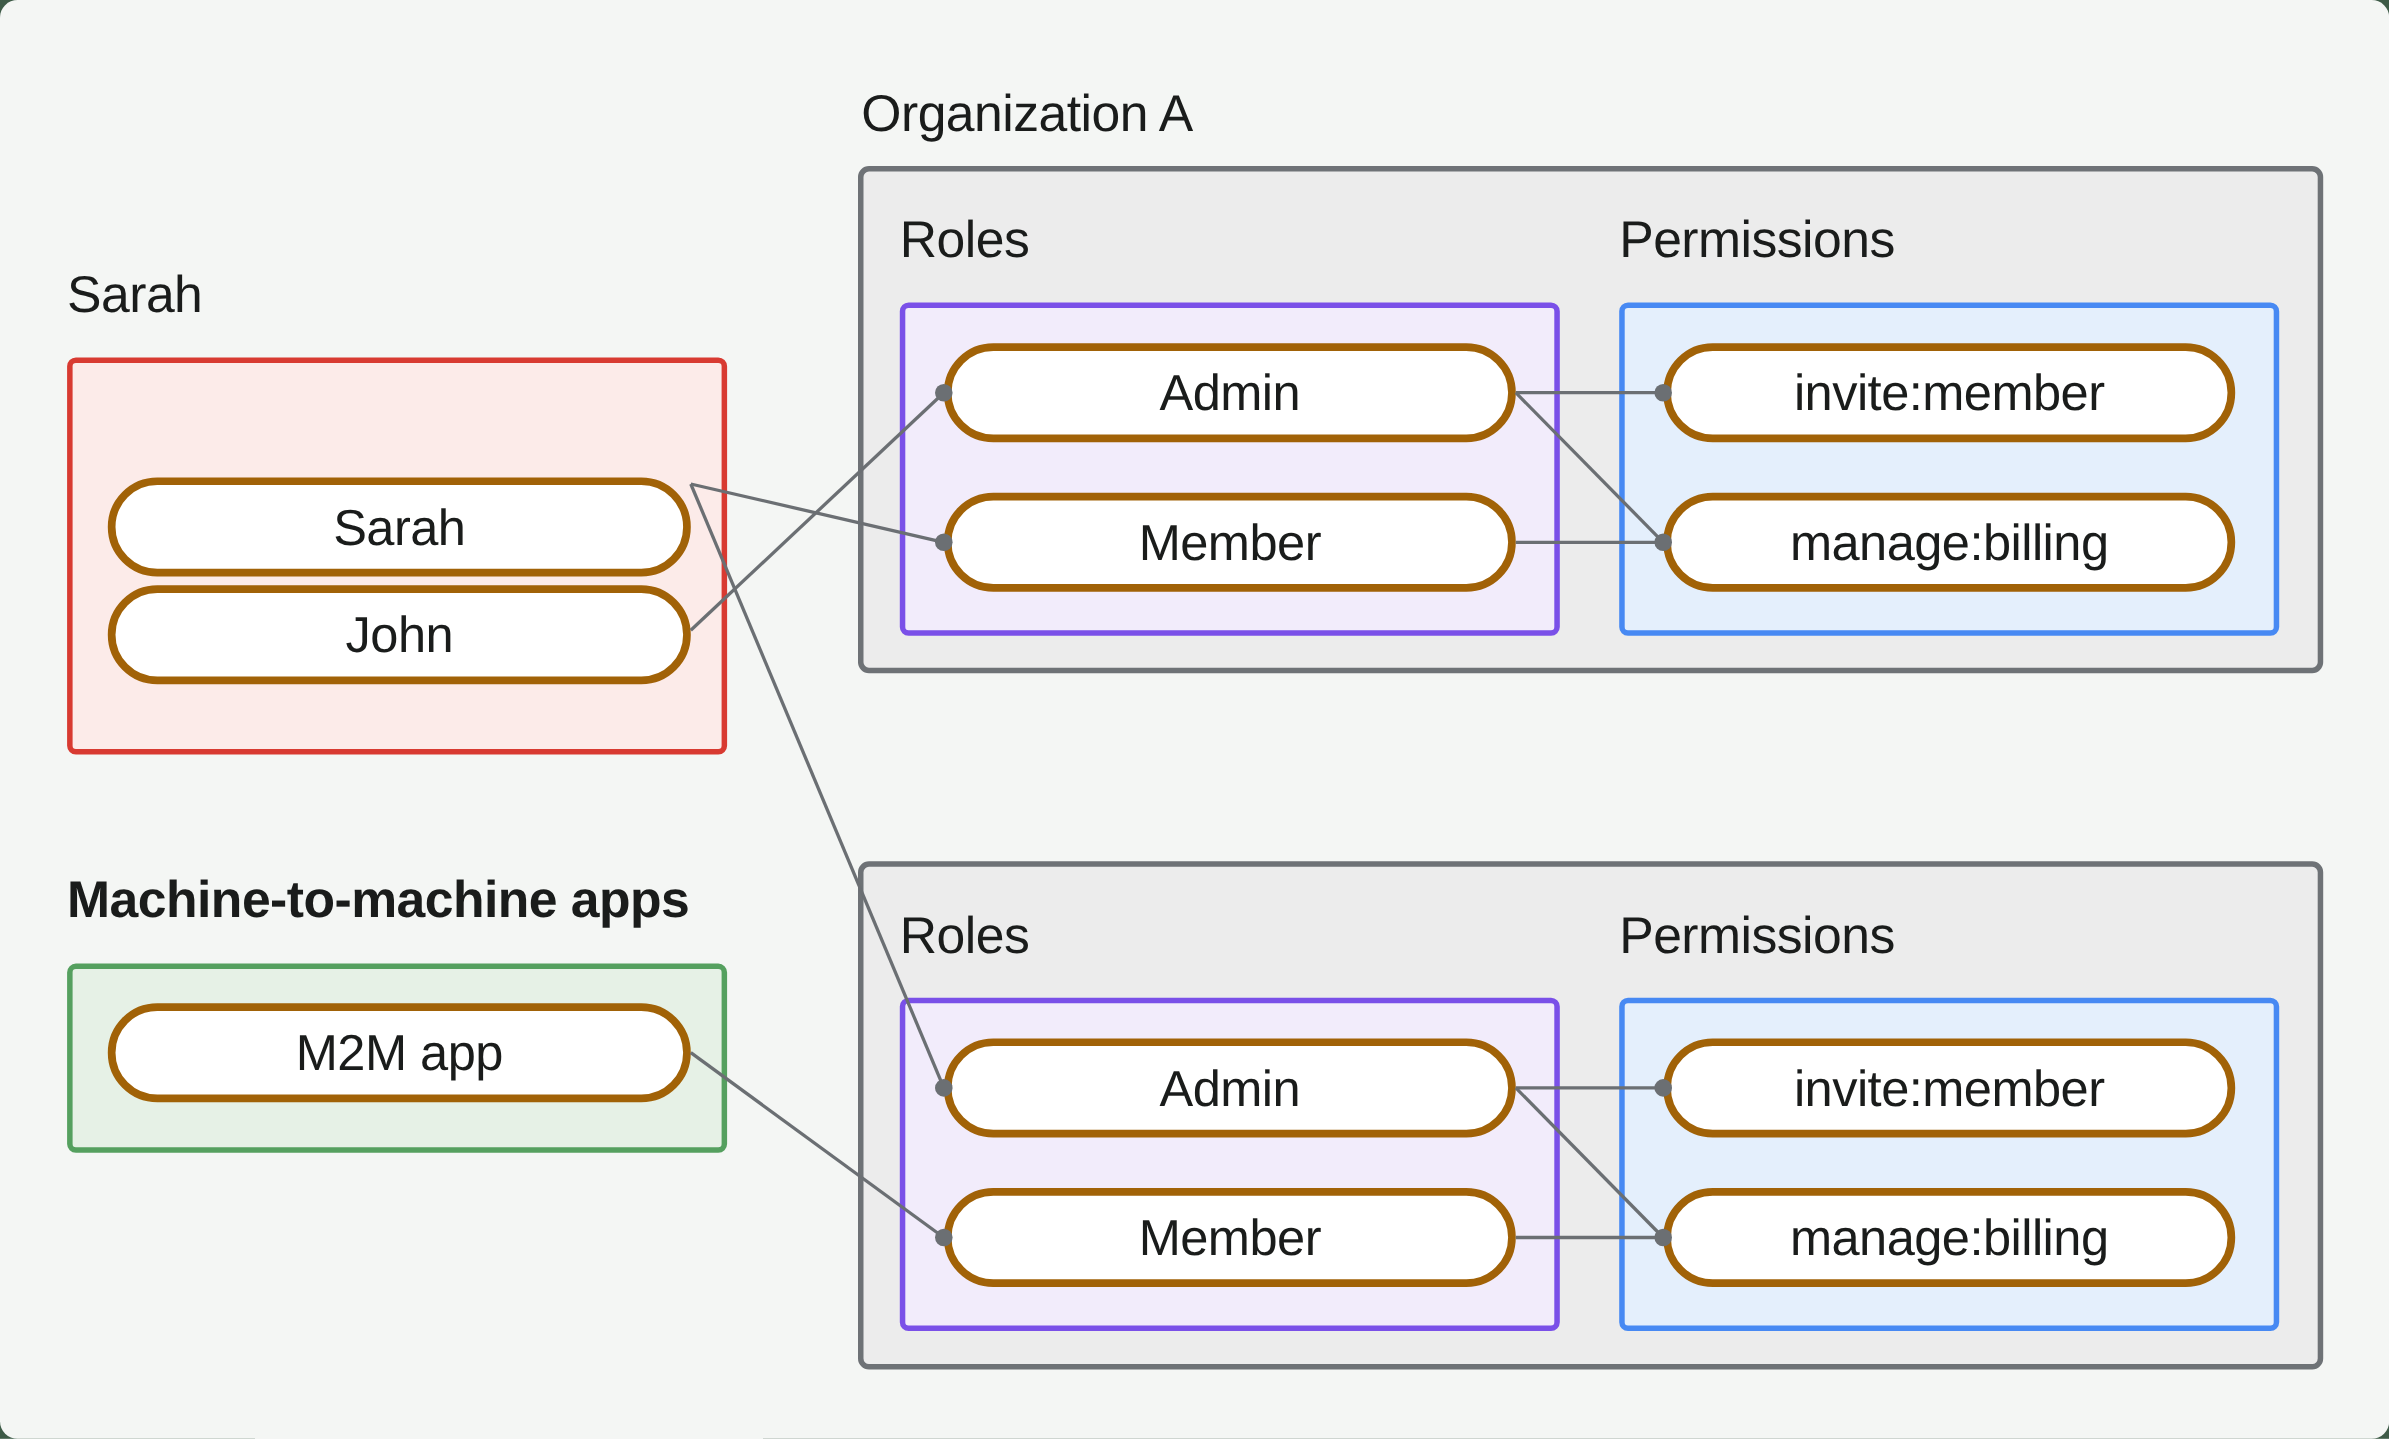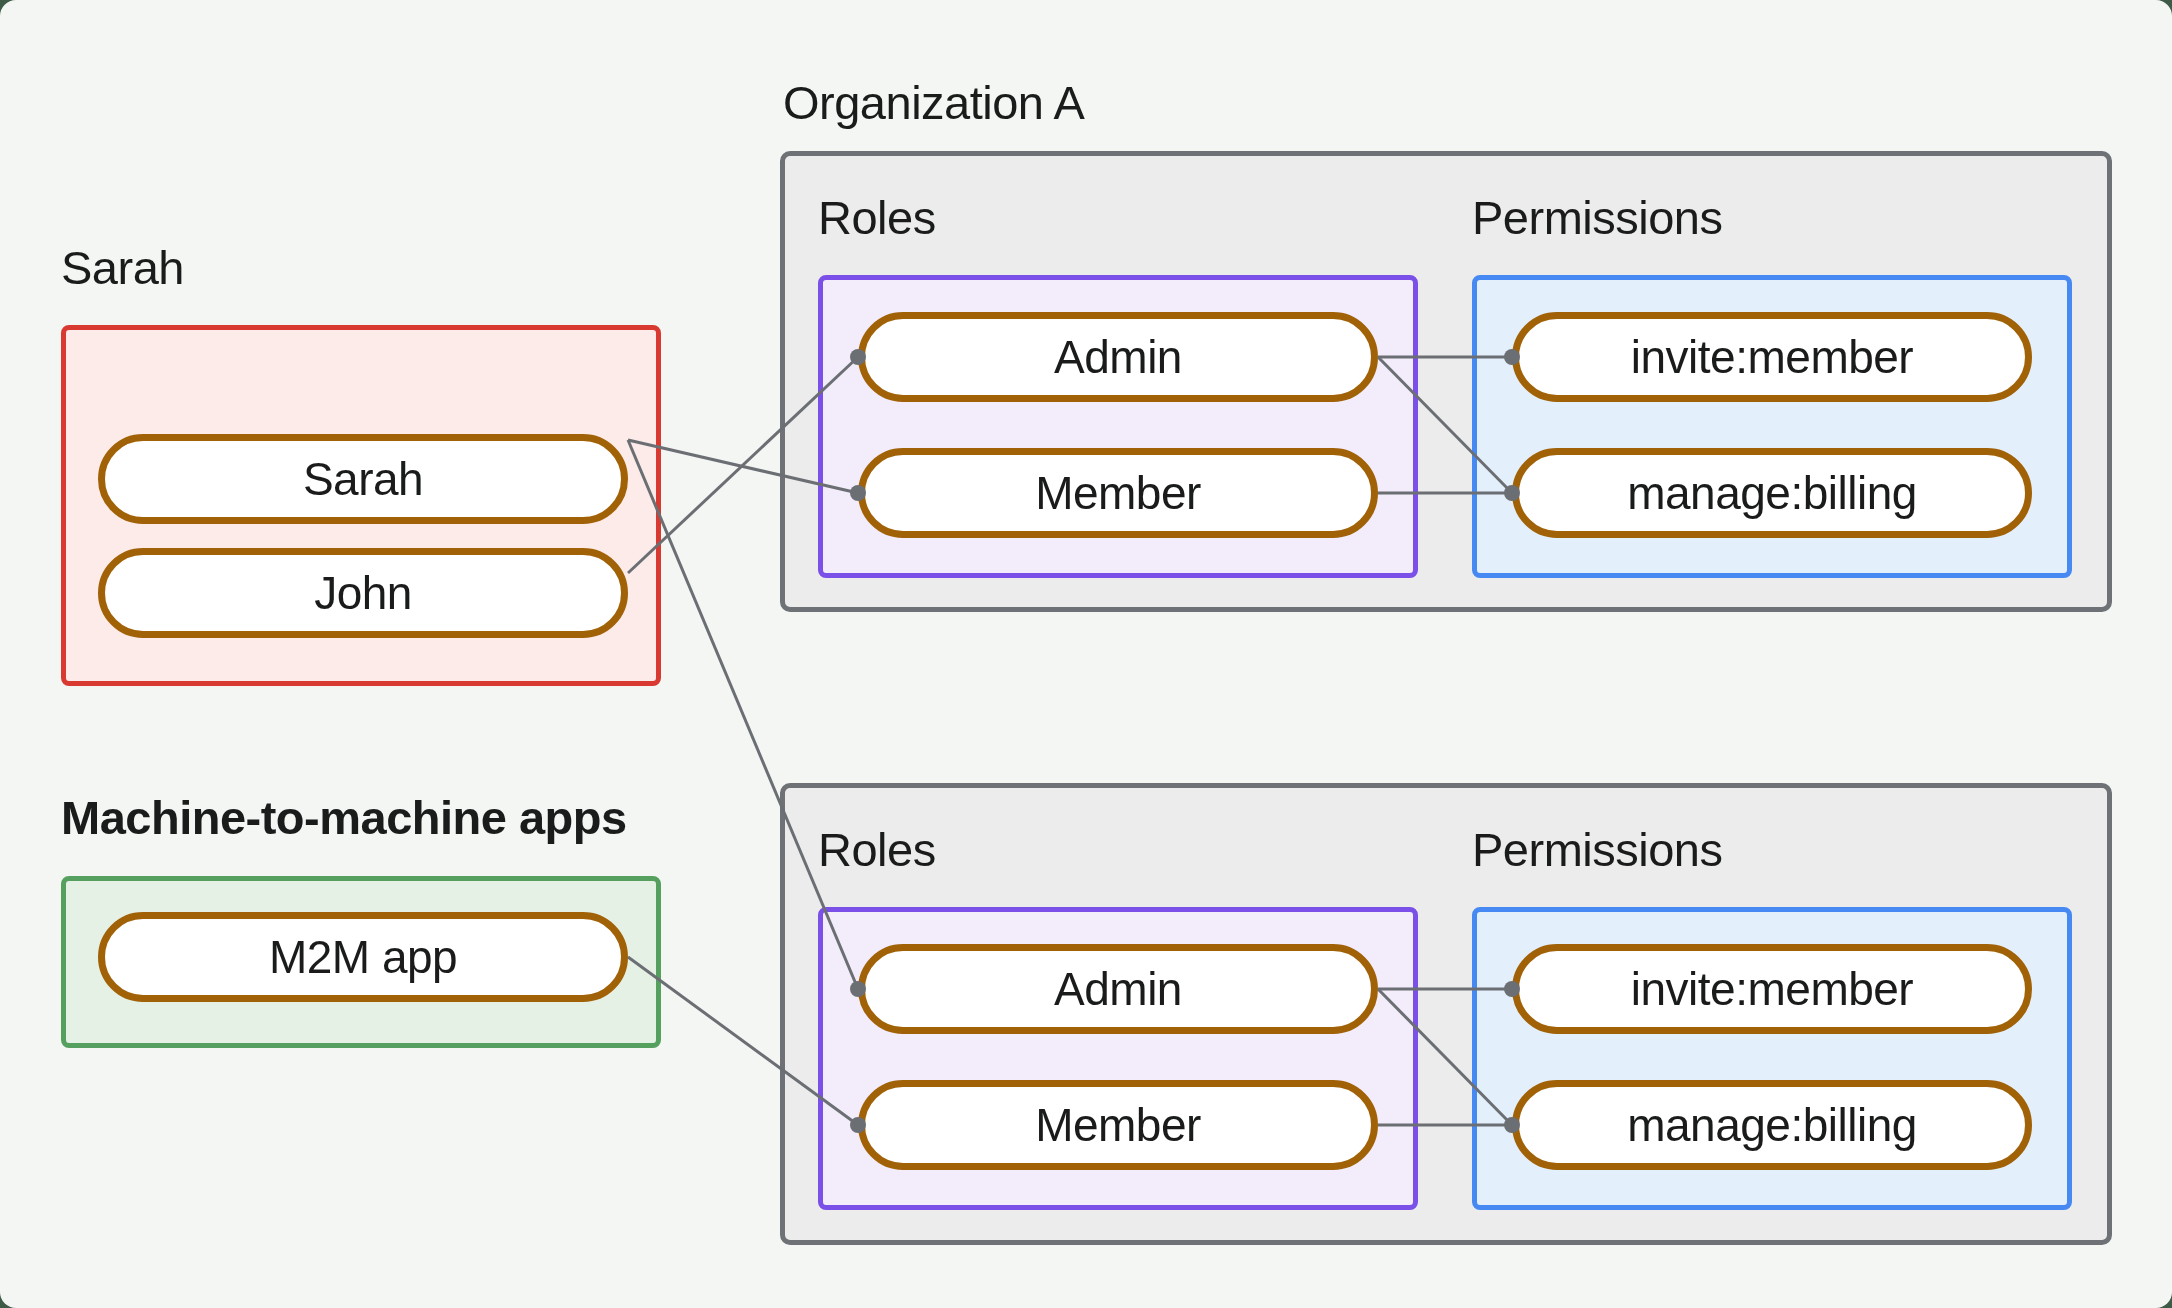--- a/index.html
+++ b/index.html
@@ -47,21 +47,21 @@
 <body>
 
 <div class="page">
 
   <div class="label" style="left:61px;top:240px;">Sarah</div>
 
   <div class="box users-box" style="left:61px;top:325px;width:600px;height:361px;"></div>
 
   <div class="pill" style="left:98px;top:395px;width:530px;margin-top:39px;">Sarah</div>
 
-  <div class="pill" style="left:98px;top:532px;width:530px;margin-top:16px;">John</div>
+  <div class="pill" style="left:98px;top:532px;width:530px;">John</div>
 
   <div class="label" style="left:61px;top:790px;font-weight:bold;">Machine-to-machine apps</div>
 
   <div class="box m2m-box" style="left:61px;top:876px;width:600px;height:172px;"></div>
 
   <div class="pill" style="left:98px;top:912px;width:530px;">M2M app</div>
 
   <div class="label" style="left:783px;top:75px;">Organization A</div>
 
   <div class="box org-box" style="left:780px;top:151px;width:1332px;height:461px;"></div>

